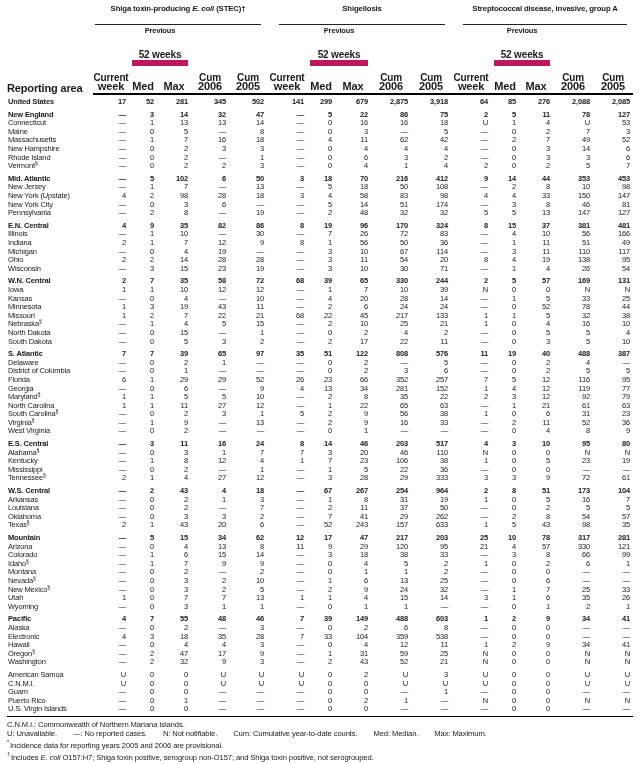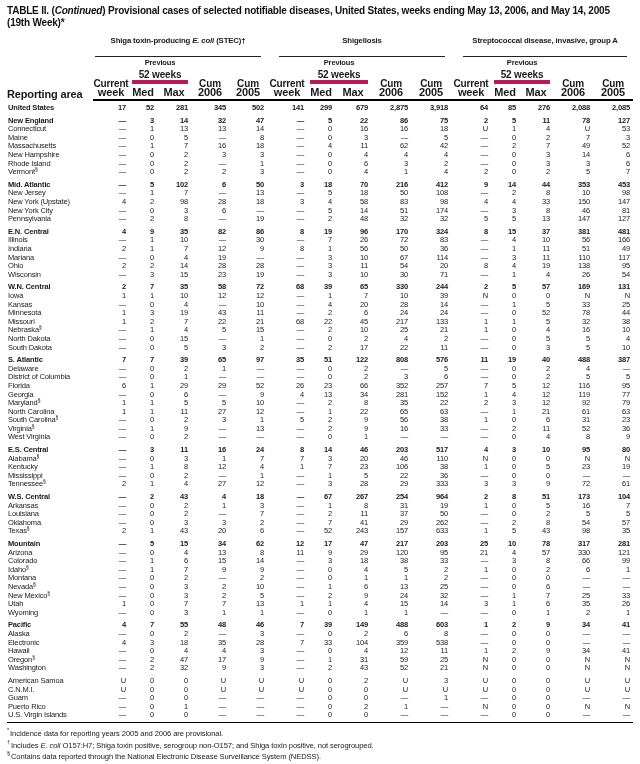--- a/index.html
+++ b/index.html
@@ -18,40 +18,39 @@
   th,td{padding:0;font-size:7.5px;line-height:8.6px;letter-spacing:-0.15px;vertical-align:bottom;}
   thead th{font-weight:bold;text-align:center;vertical-align:bottom;}
   th.area-hdr{text-align:left;vertical-align:bottom;padding-bottom:2px;font-size:11px;}
   .grule{
     border-bottom:1px solid #222;padding-bottom:10px;margin:0 6px 0 2px;
     font-size:7.8px;font-weight:bold;white-space:nowrap;
   }
   th.gstart .grule{margin-left:12px;}
   tr.hr2 th{font-size:7.5px;line-height:8px;padding-top:2px;}
   tr.hr3 th{font-size:10px;line-height:8.5px;}
-  tr.hr3 th .wk52i{border-bottom:4px solid #be185d;display:block;margin:4px 3px;padding-bottom:1px;}
+  tr.hr3 th .wk52i{border-bottom:6px solid #be185d;display:block;margin:16px 3px;padding-bottom:1px;}
   tr.hr4 th{font-size:11px;line-height:9px;border-bottom:2.5px solid #000;padding-bottom:2px;}
   tbody td{text-align:right;padding-right:3px;white-space:nowrap;}
   tbody td.area{text-align:left;padding-left:1px;padding-right:0;}
   tbody tr.bold td{font-weight:bold;}
   tbody tr.gap td{padding-top:4px;}
   tbody tr:first-child td{padding-top:3px;}
   tbody tr:last-child td{border-bottom:1.5px solid #000;padding-bottom:2px;}
   sup{font-size:5px;vertical-align:super;line-height:0;}
   .footnotes{margin-top:3px;font-size:7.6px;line-height:9.2px;letter-spacing:-0.1px;color:#1a1a1a;}
   .fline{white-space:nowrap;}
   .abbrev span{margin-right:16px;}
   .fmark{font-size:5.5px;vertical-align:super;margin-right:1px;}
 </style>
 </head>
 <body>
 
 <div class="page">
 
-  <div class="title"><span>TABLE II. (</span><span class="it">Continued</span><span>) Provisional cases of selected notifiable diseases, United States, weeks ending May 13, 2006, and May 14, 2005 (19th Week)*</span></div>
 
   <table>
     <colgroup>
       <col style="width:86px">
       <col style="width:36px">
         <col style="width:28px">
         <col style="width:34px">
         <col style="width:38px">
         <col style="width:38px">
       <col style="width:40px">
@@ -413,21 +412,21 @@
           <td class="val">56</td>
           <td class="val">50</td>
           <td class="val">36</td>
           <td class="val">—</td>
           <td class="val">1</td>
           <td class="val">11</td>
           <td class="val">51</td>
           <td class="val">49</td>
         </tr>
         <tr>
-          <td class="area">Mariana</td>
+          <td class="area">Michigan</td>
           <td class="val">—</td>
           <td class="val">0</td>
           <td class="val">4</td>
           <td class="val">19</td>
           <td class="val">—</td>
           <td class="val">—</td>
           <td class="val">3</td>
           <td class="val">10</td>
           <td class="val">67</td>
           <td class="val">114</td>
@@ -1334,18 +1333,22 @@
           <td class="val">—</td>
           <td class="val">0</td>
           <td class="val">0</td>
           <td class="val">—</td>
           <td class="val">—</td>
         </tr>
       </tbody>
   </table>
 
   <div class="footnotes">
+    <div class="fline">C.N.M.I.: Commonwealth of Northern Mariana Islands.</div>
+    <div class="fline abbrev">
+      <span>U: Unavailable.</span><span>—: No reported cases.</span><span>N: Not notifiable.</span><span>Cum: Cumulative year-to-date counts.</span><span>Med: Median.</span><span>Max: Maximum.</span>
+    </div>
     <div class="fline"><span class="fmark">*</span><span>Incidence data for reporting years 2005 and 2006 are provisional.</span></div>
     <div class="fline"><span class="fmark">†</span><span>Includes </span><span class="it">E. coli</span><span> O157:H7; Shiga toxin positive, serogroup non-O157; and Shiga toxin positive, not serogrouped.</span></div>
     <div class="fline"><span class="fmark">§</span><span>Contains data reported through the National Electronic Disease Surveillance System (NEDSS).</span></div>
   </div>
 
 </div>
 
 </body></html>

